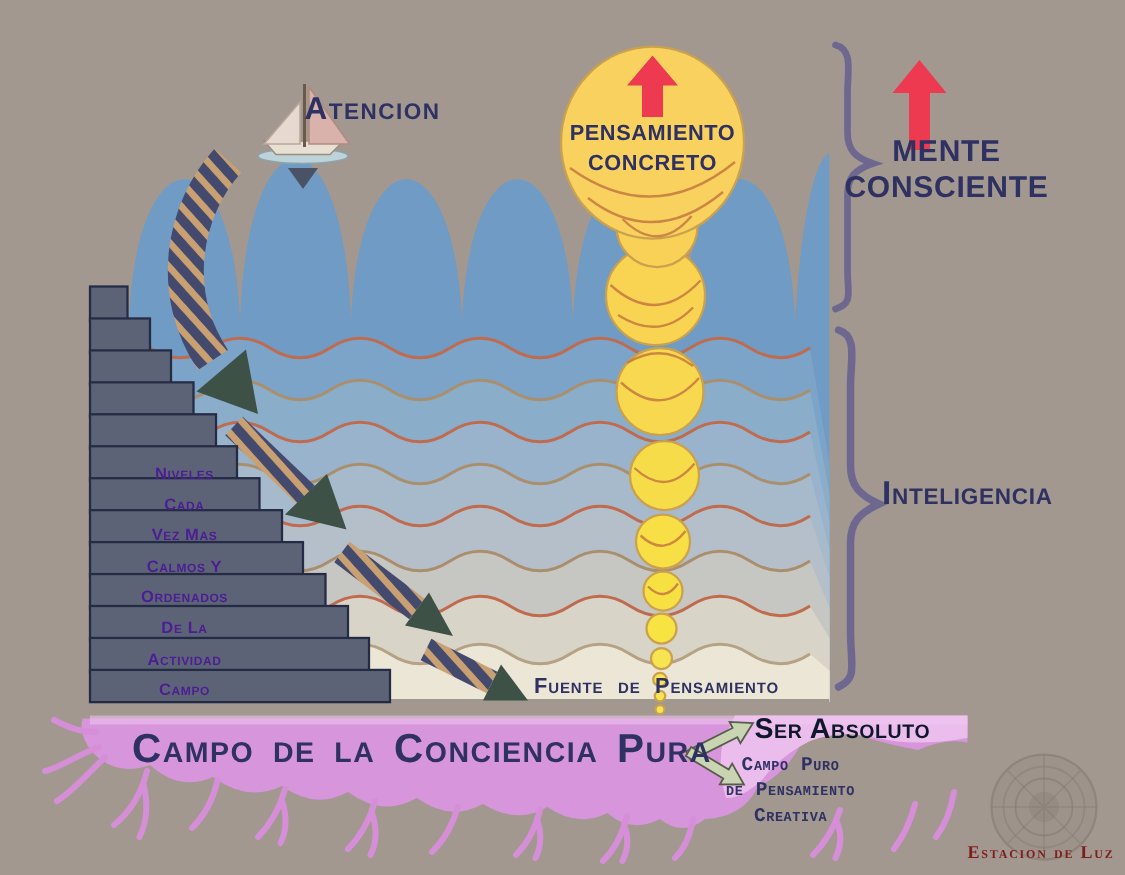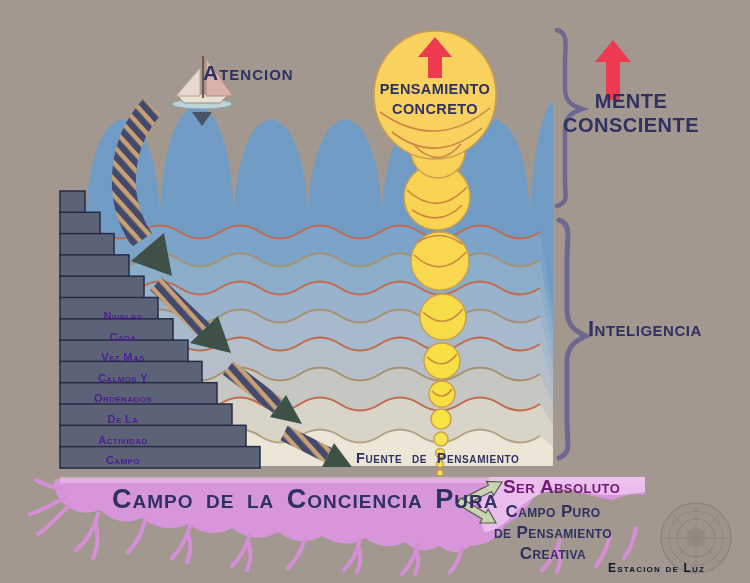--- a/index.html
+++ b/index.html
@@ -10,25 +10,25 @@
   .label{position:absolute;z-index:2;font-weight:bold;font-variant:small-caps;
          color:#2e3162;white-space:nowrap;line-height:1.1;}
   .centered{text-align:center;}
   #lbl-atencion{left:203px;top:61px;font-size:21px;letter-spacing:1px;}
   #grp-pensamiento{left:375px;top:82px;width:120px;font-size:14.5px;letter-spacing:.4px;}
   #grp-pensamiento .l2{margin-top:4px;}
   #grp-mente{left:556px;top:90px;width:150px;font-size:20px;letter-spacing:.5px;}
   #grp-mente .l2{margin-top:2px;}
   #lbl-inconsciente{left:588px;top:317px;font-size:22px;letter-spacing:.5px;}
   #lbl-fuente{left:356px;top:451px;font-size:14.5px;letter-spacing:.6px;word-spacing:5px;}
-  #lbl-campo-conciencia{left:88px;top:485px;font-size:27px;letter-spacing:1px;word-spacing:4px;margin-left:24px;}
-  #lbl-ser-absoluto{left:503px;top:477px;font-size:19px;color:#701a75;letter-spacing:.4px;}
-  #grp-campo-puro{left:478px;top:503px;width:150px;font-size:17px;letter-spacing:.4px;}
+  #lbl-campo-conciencia{left:88px;top:485px;font-size:27px;letter-spacing:1px;word-spacing:4px;}
+  #lbl-ser-absoluto{left:503px;top:477px;font-size:19px;color:#0f172a;letter-spacing:.4px;}
+  #grp-campo-puro{left:452px;top:503px;width:150px;font-size:13px;letter-spacing:.4px;font-family:Liberation Mono, monospace;}
   #grp-campo-puro div{margin-bottom:2.5px;}
-  #lbl-estacion{left:608px;top:562px;font-size:12px;letter-spacing:1.2px;color:#0f172a;}
+  #lbl-estacion{left:645px;top:562px;font-size:12px;letter-spacing:1.2px;color:#7f1d1d;font-family:Liberation Serif, serif;}
   #grp-stairs-text{left:48px;top:306px;width:150px;font-size:11px;color:#4c1d95;
                    letter-spacing:.4px;}
   #grp-stairs-text div{line-height:20.6px;}
 </style>
 </head>
 <body>
 
 <div id="stage">
 
 <svg id="art" width="750" height="583" viewBox="0 0 750 583">

